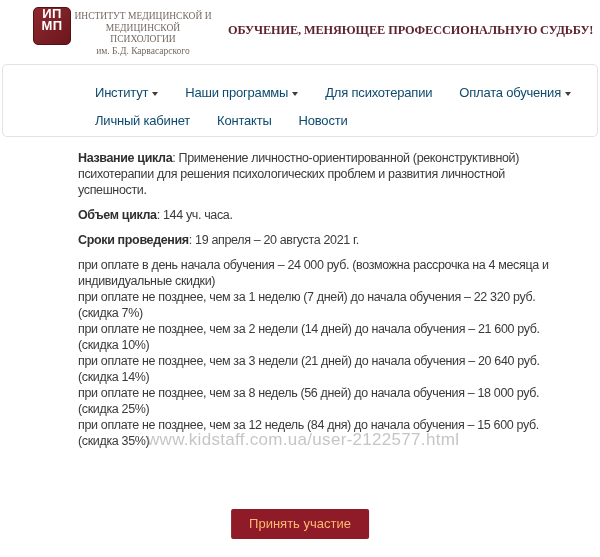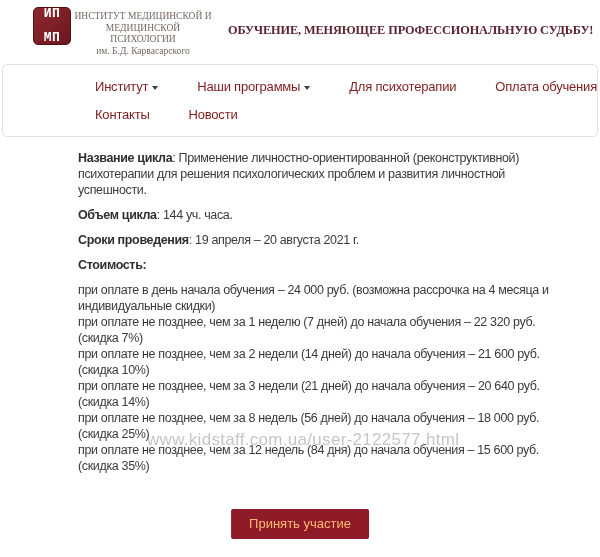--- a/index.html
+++ b/index.html
@@ -16,27 +16,26 @@
   
   .logo {
     position: absolute;
     left: 33px; top: 7px;
     width: 38px; height: 38px;
     background: linear-gradient(135deg, #8f2830 0%, #6b171d 100%);
     border: 1px solid #551014;
     border-radius: 5px;
     box-sizing: border-box;
     display: flex; flex-direction: column;
-    align-items: center; justify-content: space-between;
+    align-items: center; justify-content: flex-start;
     color: #ffffff;
     font-weight: bold;
     font-size: 13px;
     line-height: 12px;
     letter-spacing: 0.5px;
-    font-family: Liberation Mono, monospace;
   }
   .inst-name {
     position: absolute;
     left: 72px; top: 11px;
     width: 142px;
     text-align: center;
     font-family: "Liberation Serif", serif;
     font-size: 9.5px;
     line-height: 11.5px;
     color: #756861;
@@ -59,25 +58,26 @@
     left: 2px; right: 2px; top: 64px;
     height: 73px;
     box-sizing: border-box;
     background: #ffffff;
     border: 1px solid #e3e3e3;
     border-radius: 5px;
     padding: 14px 0 0 92px;
   }
   .nav-row {
     display: flex;
-    gap: 39px;
+    gap: 27px;
     margin-bottom: 13px;
     font-size: 13px;
     letter-spacing: -0.2px;
-    color: #7f1d1d;
+    color: #0c4a6e;
+    margin-top: 6px;
   }
   .nav-item { cursor: pointer; white-space: nowrap; }
   .caret {
     display: inline-block;
     width: 0; height: 0;
     border-left: 3px solid transparent;
     border-right: 3px solid transparent;
     border-top: 4px solid #3d3d3d;
     margin-left: 4px;
     vertical-align: 1px;
@@ -149,38 +149,38 @@
 
         <span class="nav-item"><span>Наши программы</span><span class="caret"></span></span>
 
         <span class="nav-item"><span>Для психотерапии</span></span>
 
         <span class="nav-item"><span>Оплата обучения</span><span class="caret"></span></span>
 
     </div>
     <div class="nav-row">
 
+        <span class="nav-item"><span>Личный кабинет</span></span>
 
         <span class="nav-item"><span>Контакты</span></span>
 
         <span class="nav-item"><span>Новости</span></span>
 
     </div>
   </nav>
 
   <div class="content">
     <p><b>Название цикла</b><span>: Применение личностно-ориентированной (реконструктивной)
 психотерапии для решения психологических проблем и развития личностной
 успешности.</span></p>
 
     <p><b>Объем цикла</b><span>: 144 уч. часа.</span></p>
 
     <p><b>Сроки проведения</b><span>: 19 апреля – 20 августа 2021 г.</span></p>
 
-    <p><b>Стоимость:</b></p>
 
     <div class="price-list">
 
         <div class="price-item">при оплате в день начала обучения – 24 000 руб. (возможна рассрочка на 4 месяца и
 индивидуальные скидки)</div>
 
         <div class="price-item">при оплате не позднее, чем за 1 неделю (7 дней) до начала обучения – 22 320 руб.
 (скидка 7%)</div>
 
         <div class="price-item">при оплате не позднее, чем за 2 недели (14 дней) до начала обучения – 21 600 руб.

